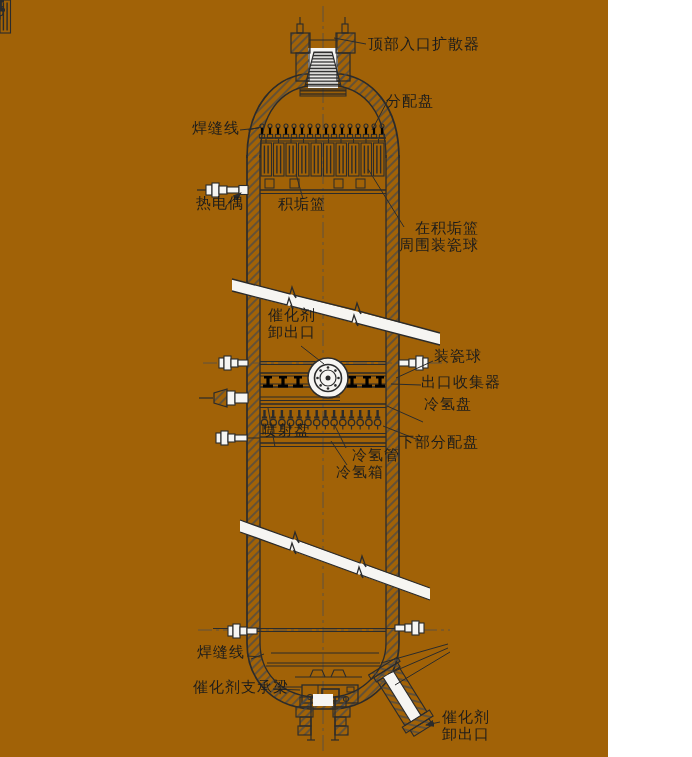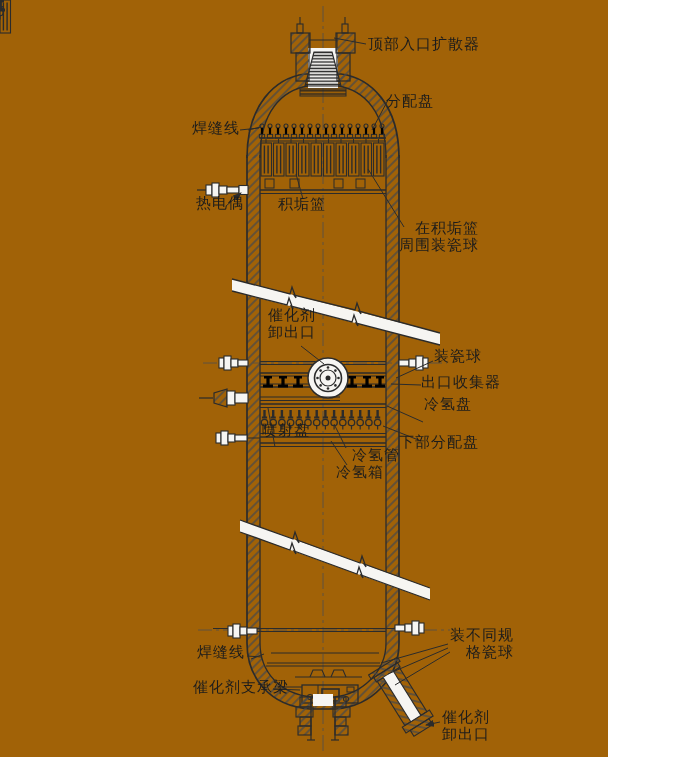--- a/index.html
+++ b/index.html
@@ -382,22 +382,18 @@
     </div>
 <div class="lbl" style="left:336px;top:464px">
       <span>冷氢箱</span>
     </div>
 <div class="lbl" style="left:197px;top:644px">
       <span>焊缝线</span>
     </div>
 <div class="lbl" style="left:193px;top:679px">
       <span>催化剂支承梁</span>
     </div>
-<div class="lbl" style="left:450px;top:627px">
-      <span>装不同规</span>
-      <span class="ind">格瓷球</span>
-    </div>
 <div class="lbl" style="left:442px;top:709px">
       <span>催化剂</span>
       <span>卸出口</span>
     </div>
 
 </div>
 
 </body></html>

